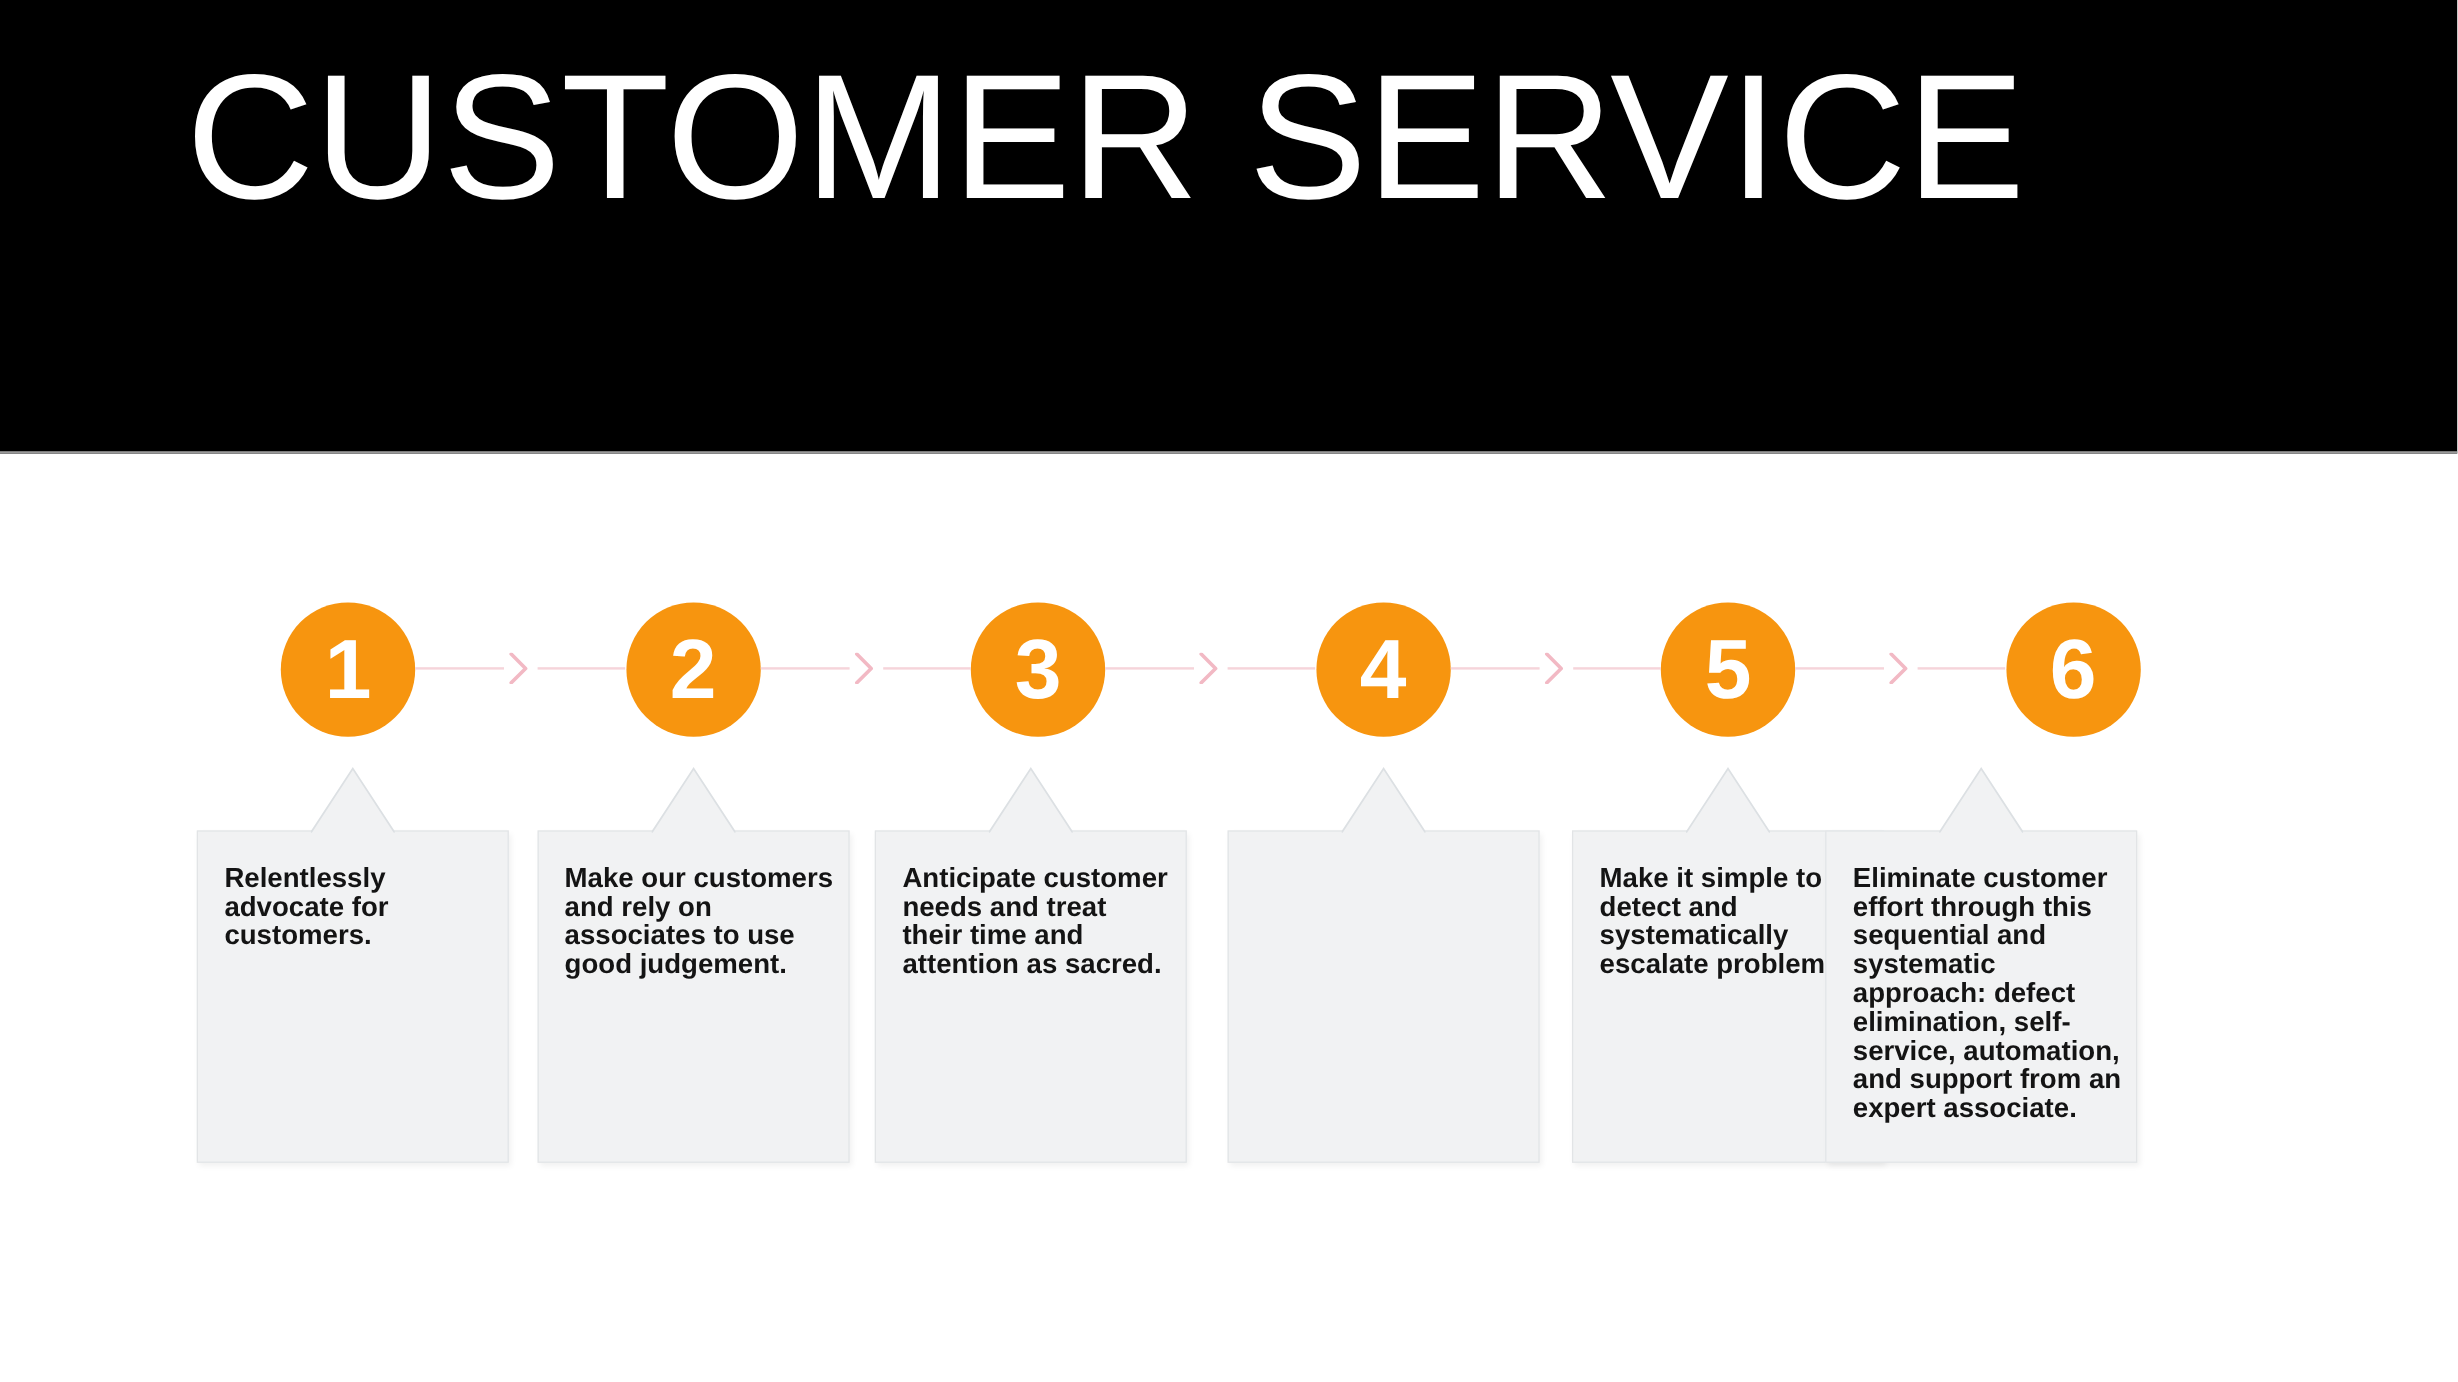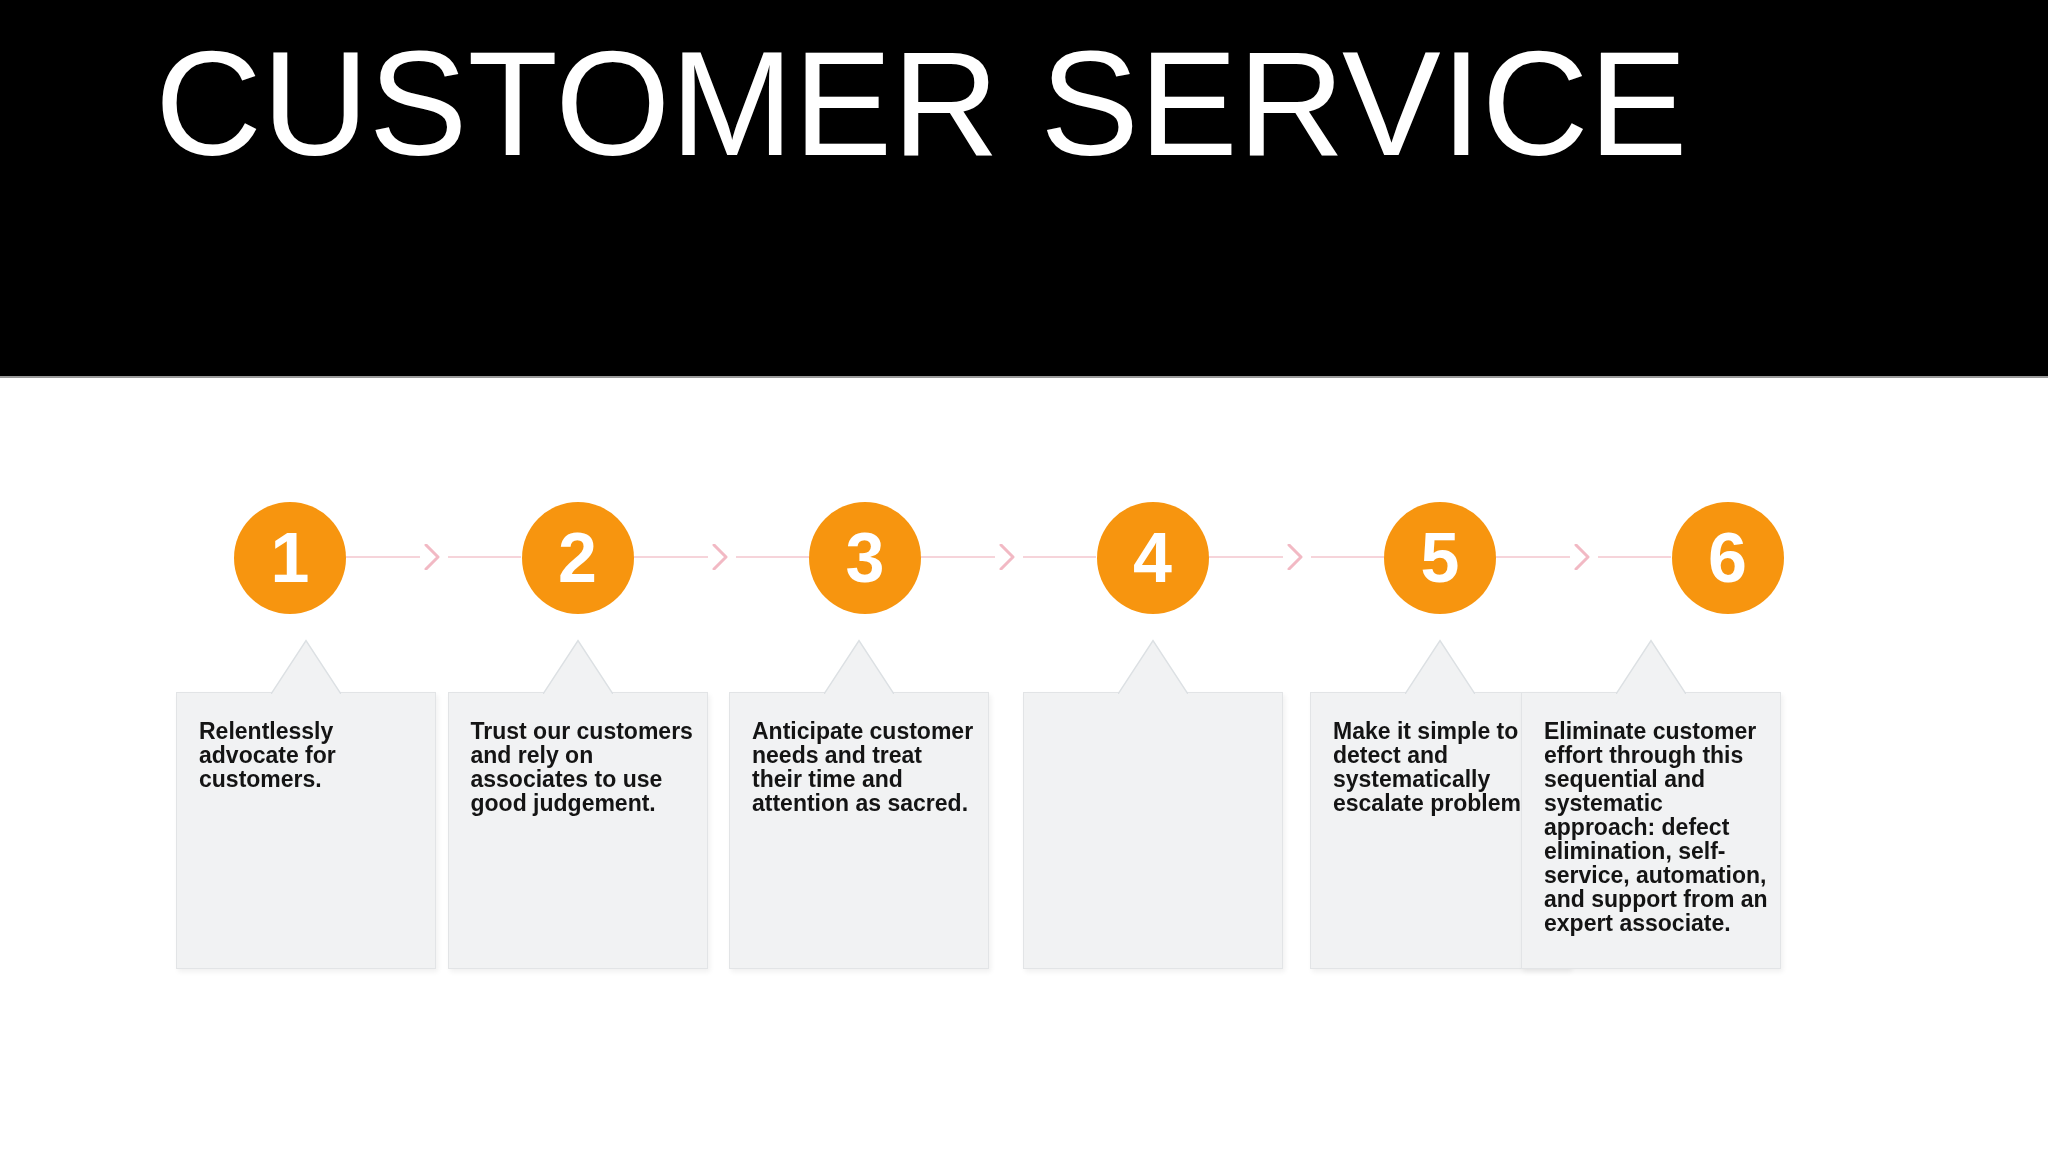--- a/index.html
+++ b/index.html
@@ -16,21 +16,21 @@
     position: absolute;
     left: 0; top: 0;
     width: 100%;
     height: 376px;
     background: var(--header_bg, #000000);
     border-bottom: 2px solid #9a9a9a;
   }
   .title {
     position: absolute;
     left: 155px;
-    top: 27px;
+    top: 38px;
     margin: 0;
     color: var(--title_text, #ffffff);
     font-size: 148px;
     line-height: 153px;
     font-weight: 400;
     letter-spacing: 0;
     white-space: nowrap;
   }
   
   .circle {
@@ -163,31 +163,31 @@
       <div class="seg seg-right"></div>
     </div>
     <div class="connector" style="left:1496px">
       <div class="seg seg-left"></div>
       <svg class="chev" viewBox="0 0 16 26">
           <path d="M2,1 L14,13 L2,25"></path>
         </svg>
       <div class="seg seg-right"></div>
     </div>
 
-    <div class="box" style="left:176px">
+    <div class="box" style="left:164px">
       <svg class="pointer" viewBox="0 0 70 55">
           <path d="M0,55 L35,1.5 L70,55"></path>
         </svg>
       <span class="box-text">Relentlessly advocate for customers.</span>
     </div>
     <div class="box" style="left:447.5px">
       <svg class="pointer" viewBox="0 0 70 55">
           <path d="M0,55 L35,1.5 L70,55"></path>
         </svg>
-      <span class="box-text">Trust our customers and rely on associates to use good judgement.</span>
+      <span class="box-text">Make our customers and rely on associates to use good judgement.</span>
     </div>
     <div class="box" style="left:729px">
       <svg class="pointer" viewBox="0 0 70 55">
           <path d="M0,55 L35,1.5 L70,55"></path>
         </svg>
       <span class="box-text">Anticipate customer needs and treat their time and attention as sacred.</span>
     </div>
     <div class="box" style="left:1022.5px">
       <svg class="pointer" viewBox="0 0 70 55">
           <path d="M0,55 L35,1.5 L70,55"></path>

